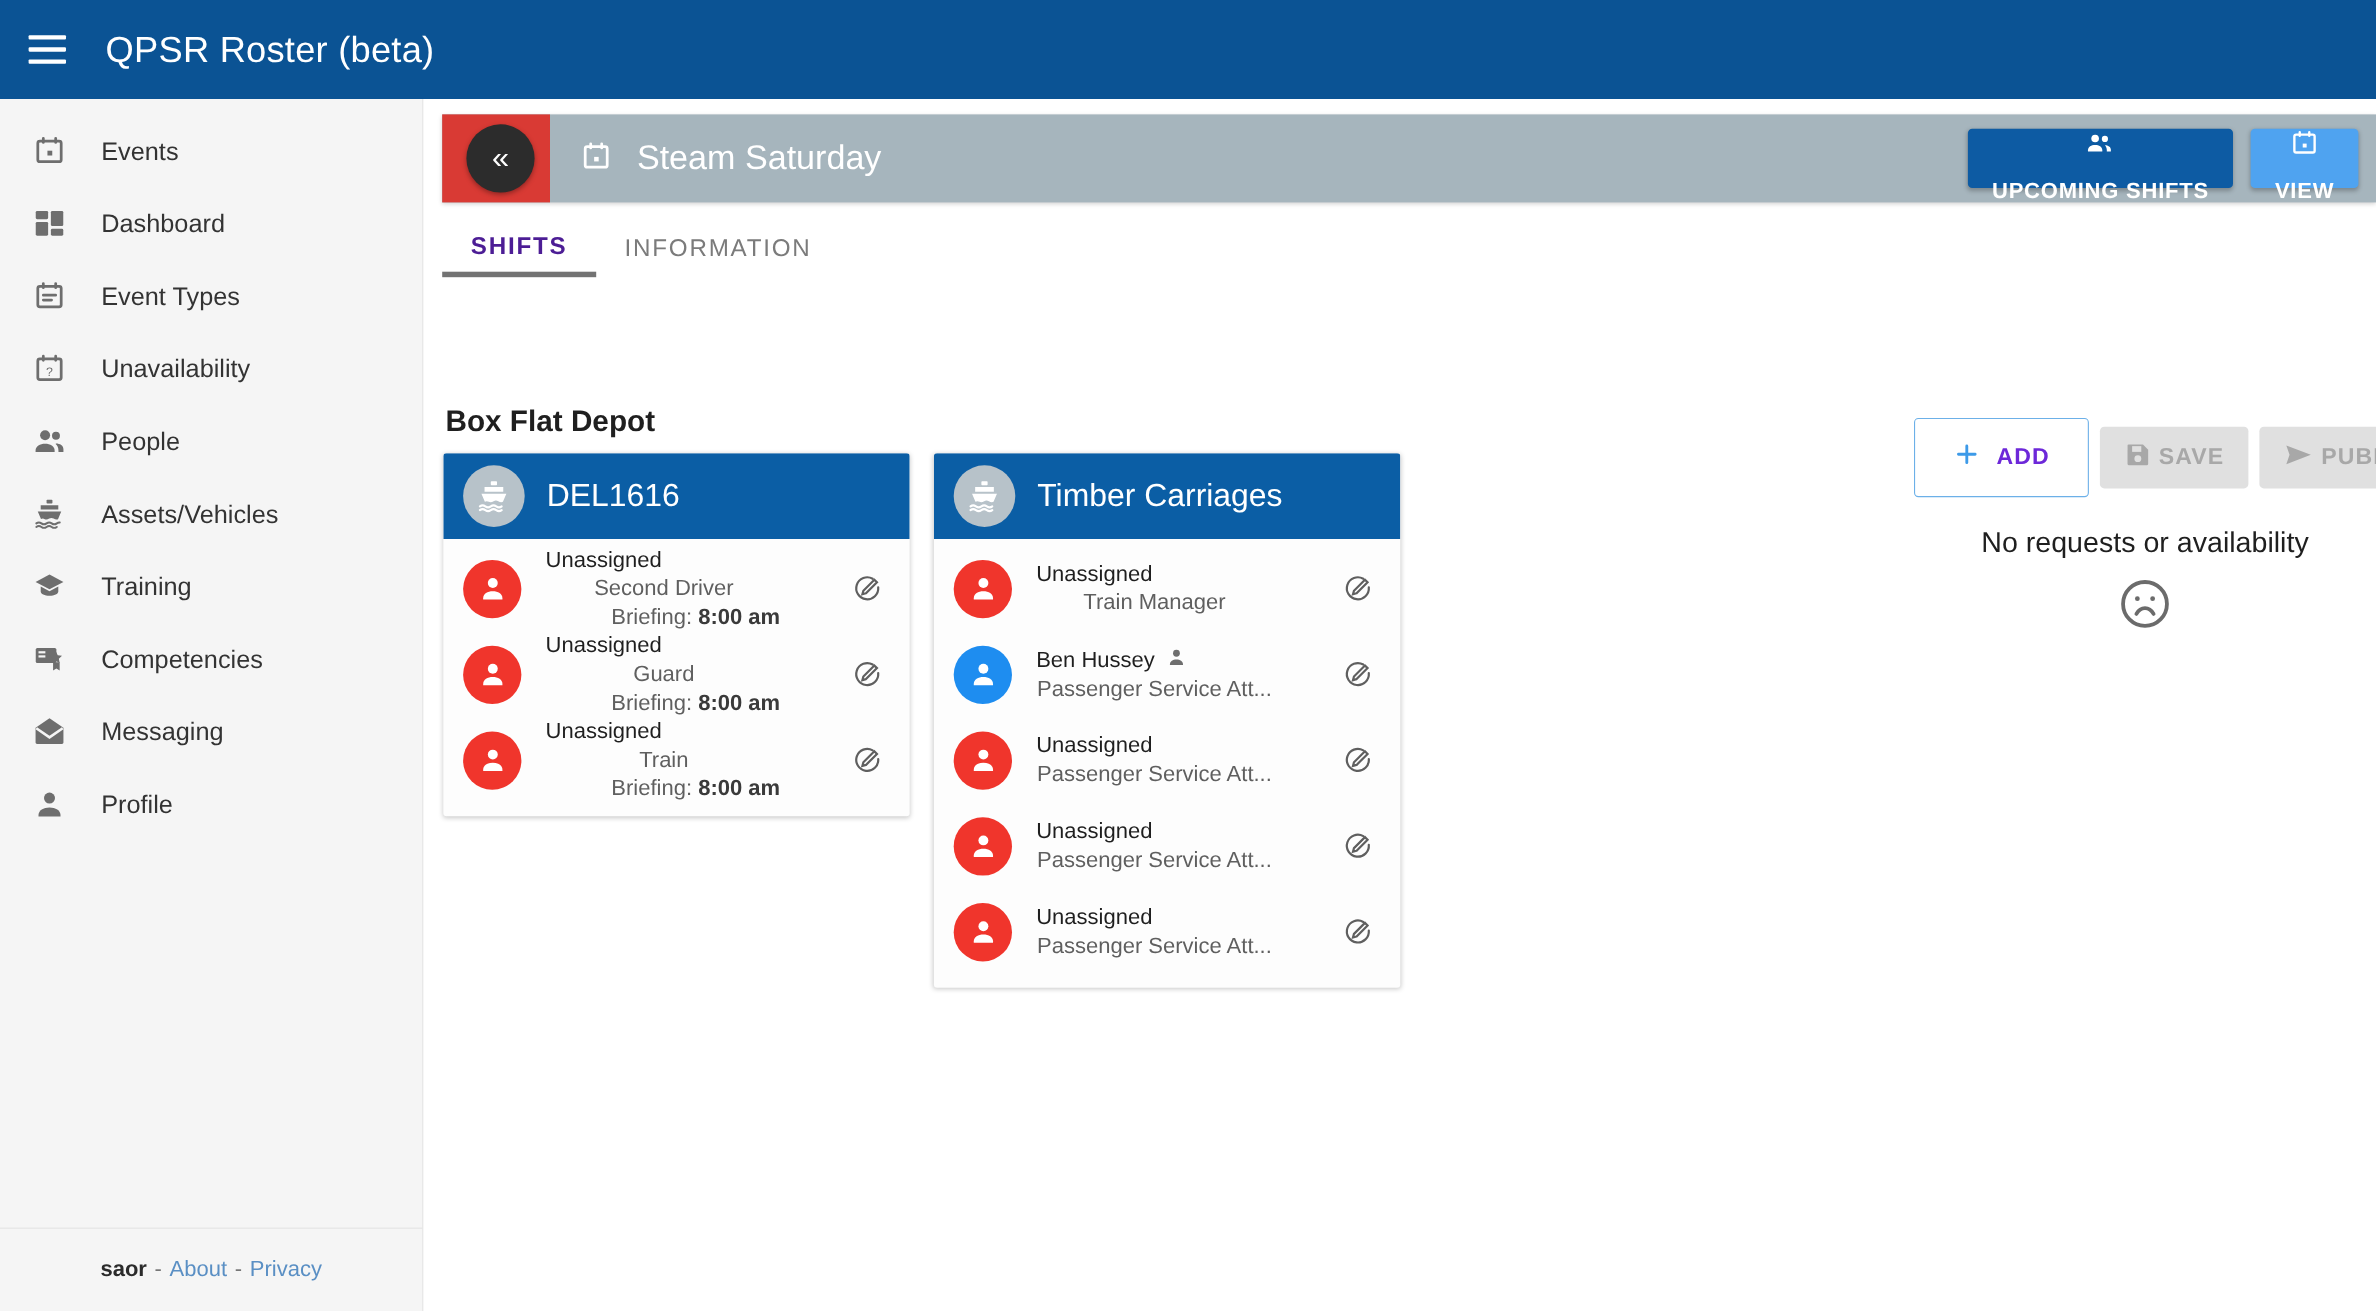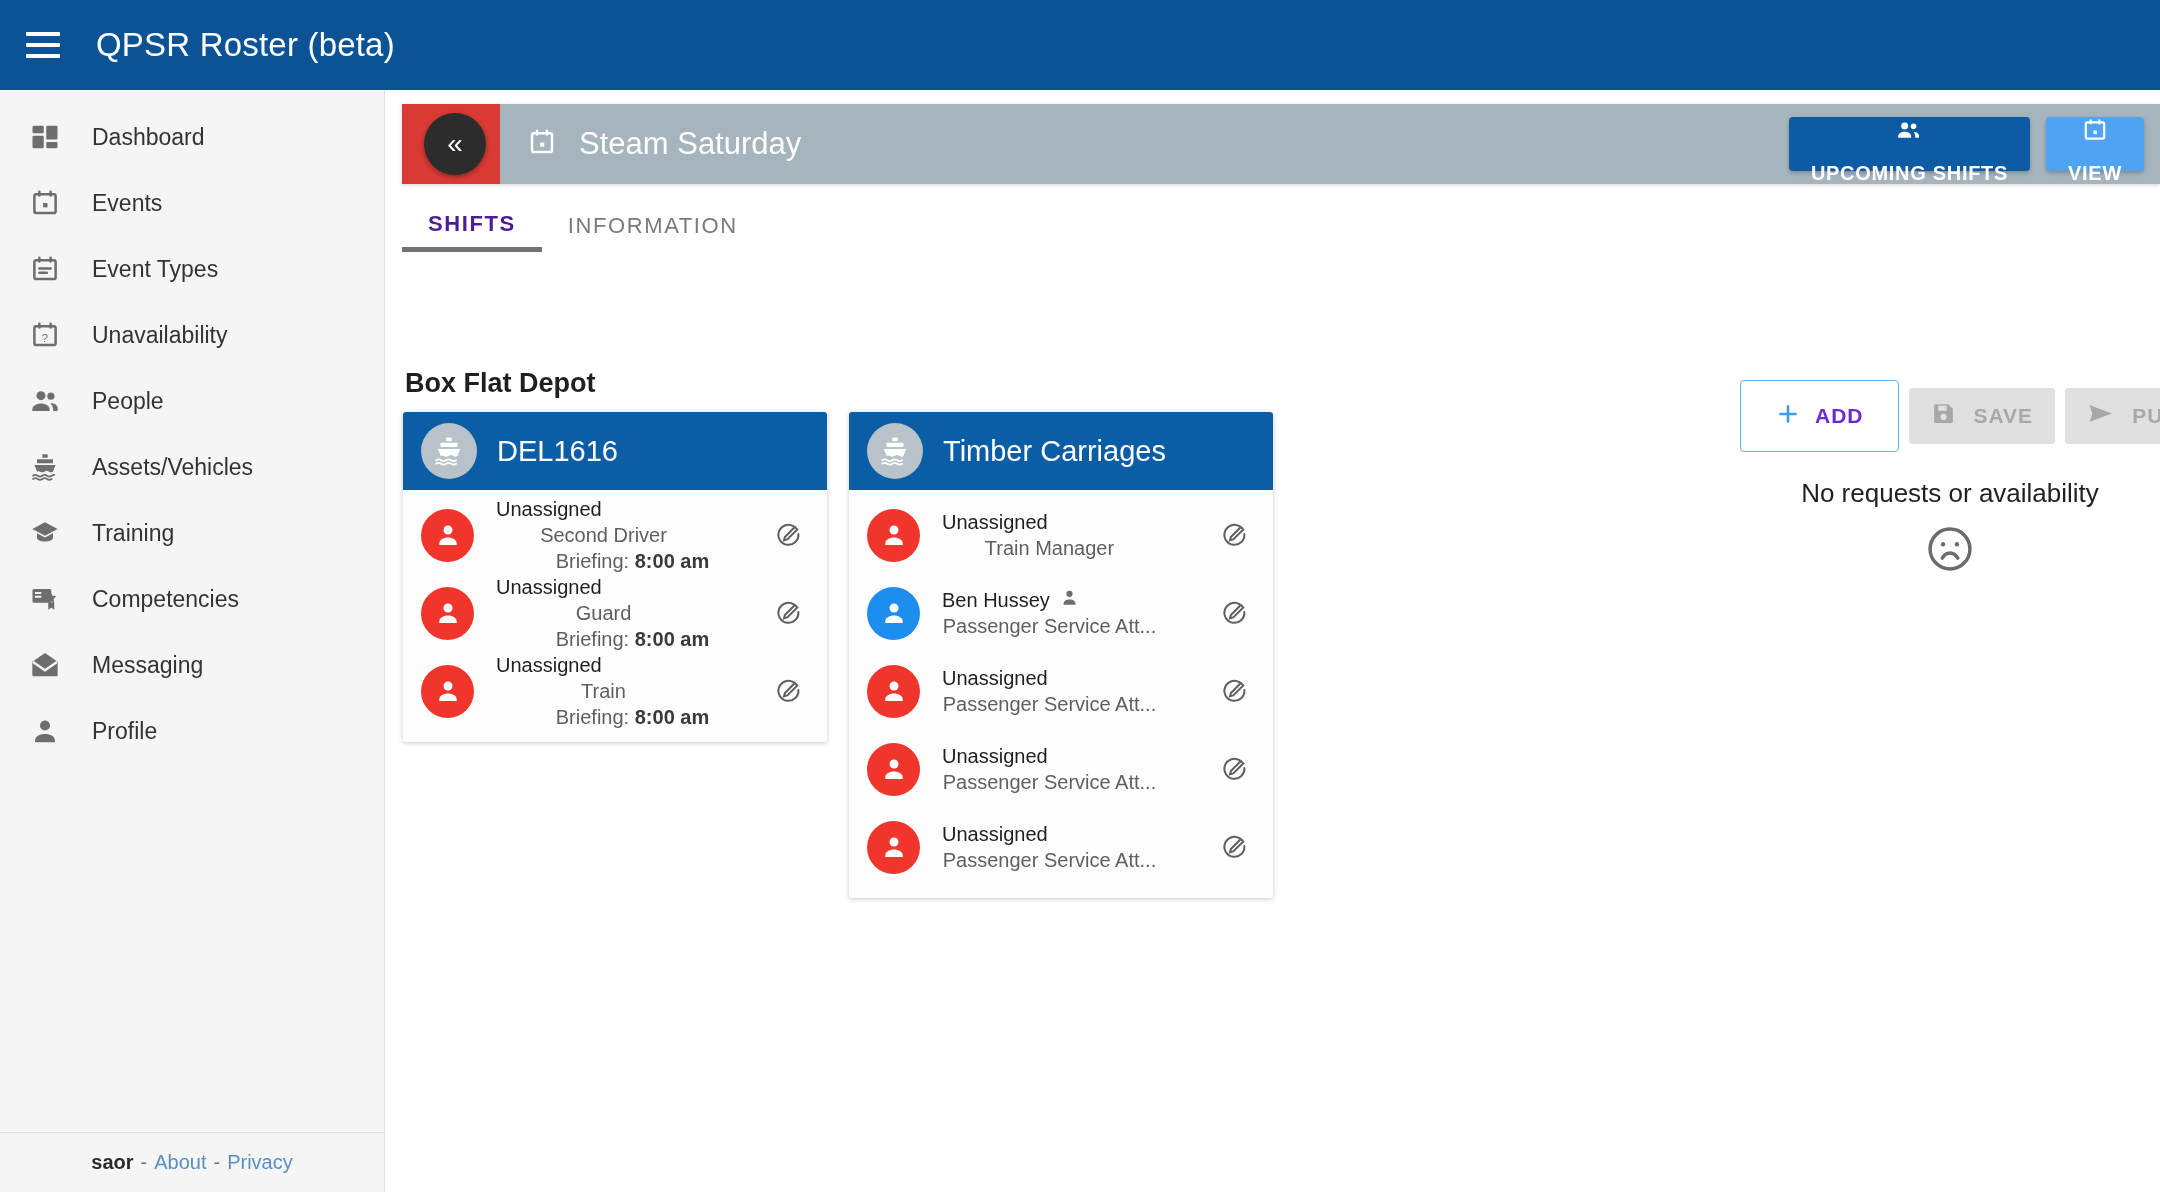--- a/index.html
+++ b/index.html
@@ -46,21 +46,21 @@
   .nav-item {
     display: flex; align-items: center; height: 66px; padding-left: 22px;
     cursor: pointer; text-decoration: none;
   }
   .nav-icon {
     width: 46px; min-width: 46px; display: flex; align-items: center; justify-content: center;
     color: #6e6e6e;
   }
   .nav-label { margin-left: 24px; font-size: 23px; color: #333333; }
   .sidebar-footer {
-    height: 60px; display: flex; align-items: center; justify-content: center;
+    height: 76px; display: flex; align-items: center; justify-content: center;
     border-top: 1px solid #e3e3e3; font-size: 20px; gap: 7px;
   }
   .footer-brand { font-weight: bold; color: #2b2b2b; }
   .footer-sep { color: #777; }
   .footer-link { color: #5a8fc4; text-decoration: none; cursor: pointer; }
 
   
   .main {
     position: absolute; top: 90px; left: 385px; width: 1775px; height: 1102px;
     background: #ffffff;
@@ -149,21 +149,21 @@
   
   .right-panel { position: absolute; top: 290px; left: 1355px; width: 420px; }
   .rp-actions { display: flex; align-items: center; gap: 10px; }
   .btn-add {
     background: #fff; color: #6d28d9; border: 1px solid #6cb0e8; border-radius: 4px;
     height: 72px; padding: 0 34px; display: inline-flex; align-items: center; gap: 14px;
     font-size: 21px; font-weight: bold; letter-spacing: 1px; cursor: pointer; font-family: inherit;
   }
   .btn-disabled {
     background: #e0e0e0; color: #a8a8a8; border: none; border-radius: 4px;
-    height: 56px; padding: 0 22px; display: inline-flex; align-items: center; gap: 18px;
+    height: 56px; padding: 0 22px; display: inline-flex; align-items: center; gap: 7px;
     font-size: 21px; font-weight: bold; letter-spacing: 1px; font-family: inherit;
     cursor: default; white-space: nowrap;
   }
   .rp-empty-title {
     text-align: center; margin-top: 26px; font-size: 26px; font-weight: normal; color: #1f1f1f;
   }
   .rp-empty-icon { display: flex; justify-content: center; margin-top: 14px; color: #6b6b6b; }
 </style>
 </head>
 <body>
@@ -177,39 +177,39 @@
         <span></span>
     </div>
     <div class="app-title">QPSR Roster (beta)</div>
   </div>
 
   <div class="sidebar">
     <div class="nav">
 
       <div class="nav-item">
         <span class="nav-icon">
+          <svg width="30" height="30" viewBox="0 0 24 24" fill="none" stroke="currentColor" stroke-width="2">
+              <rect x="3.5" y="5" width="17" height="15" rx="1.5"></rect>
+              <path d="M7.5 3v3M16.5 3v3" stroke-linecap="round"></path>
+              <rect x="10.5" y="12" width="3.5" height="3.5" fill="currentColor" stroke="none"></rect>
+            </svg>
+        </span>
+        <span class="nav-label">Events</span>
+      </div>
+
+      <div class="nav-item">
+        <span class="nav-icon">
           <svg width="30" height="30" viewBox="0 0 24 24" fill="currentColor">
               <rect x="2" y="3" width="9" height="6" rx="1"></rect>
               <rect x="13" y="3" width="9" height="11" rx="1"></rect>
               <rect x="2" y="11" width="9" height="10" rx="1"></rect>
               <rect x="13" y="16" width="9" height="5" rx="1"></rect>
             </svg>
         </span>
         <span class="nav-label">Dashboard</span>
-      </div>
-
-      <div class="nav-item">
-        <span class="nav-icon">
-          <svg width="30" height="30" viewBox="0 0 24 24" fill="none" stroke="currentColor" stroke-width="2">
-              <rect x="3.5" y="5" width="17" height="15" rx="1.5"></rect>
-              <path d="M7.5 3v3M16.5 3v3" stroke-linecap="round"></path>
-              <rect x="10.5" y="12" width="3.5" height="3.5" fill="currentColor" stroke="none"></rect>
-            </svg>
-        </span>
-        <span class="nav-label">Events</span>
       </div>
 
       <div class="nav-item">
         <span class="nav-icon">
           <svg width="30" height="30" viewBox="0 0 24 24" fill="none" stroke="currentColor" stroke-width="2">
               <rect x="3.5" y="5" width="17" height="15" rx="1.5"></rect>
               <path d="M7.5 3v3M16.5 3v3M7.5 11.5h9M7.5 15h6" stroke-linecap="round"></path>
             </svg>
         </span>
         <span class="nav-label">Event Types</span>

